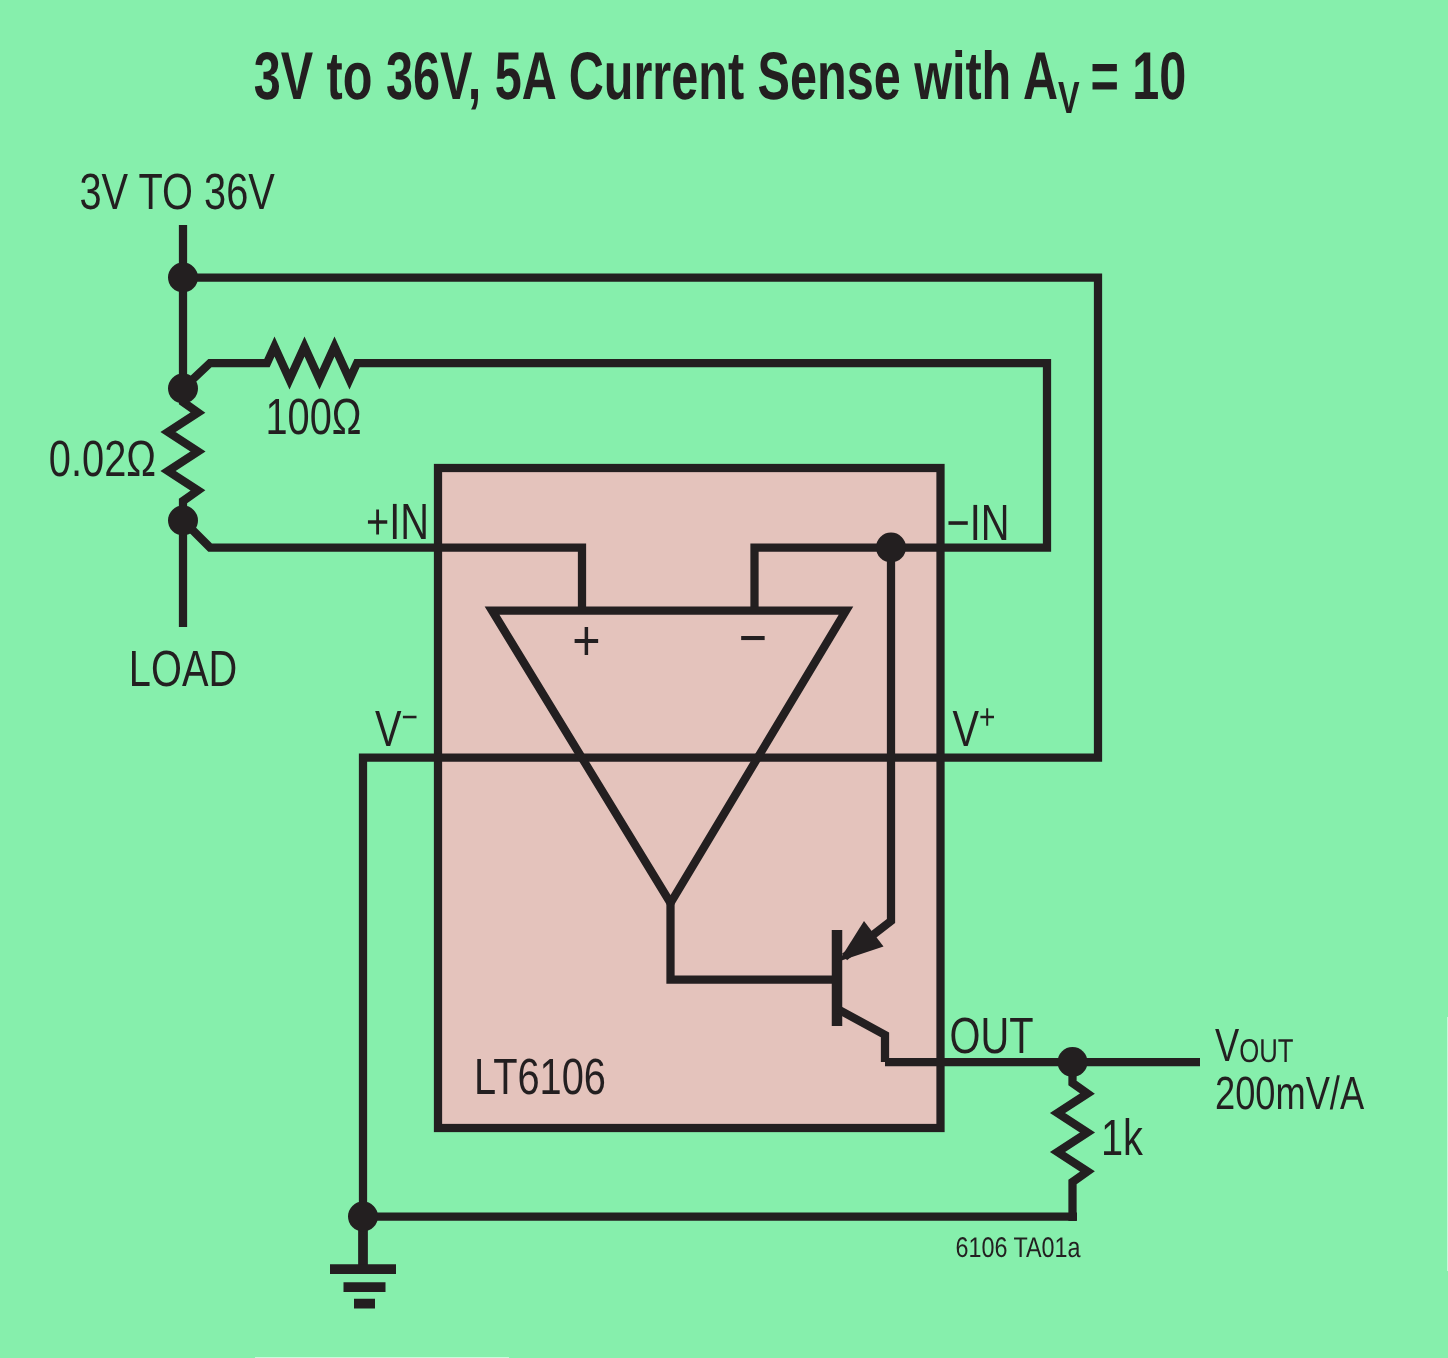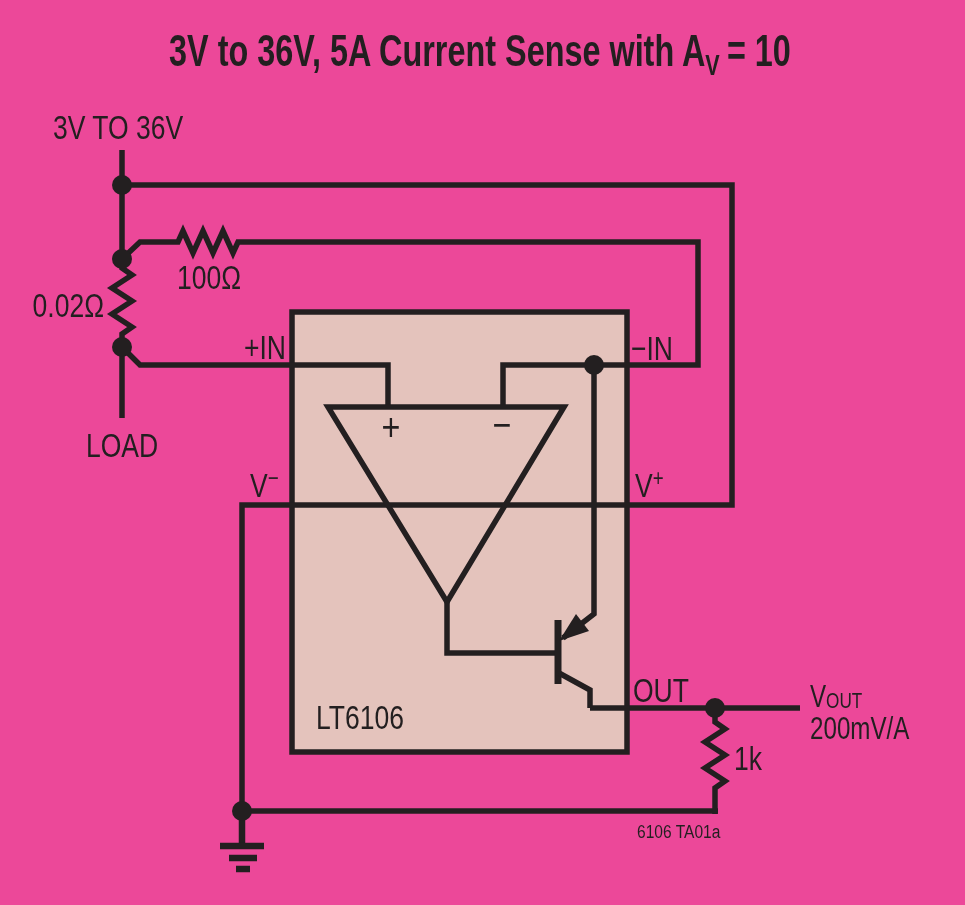--- a/index.html
+++ b/index.html
@@ -4,21 +4,21 @@
 <style>
   html, body {
     margin: 0;
     padding: 0;
     background: #ffffff;
   }
   .page {
     position: relative;
     width: 965px;
     height: 905px;
-    background: #ec4899;
+    background: #86efac;
     overflow: hidden;
     font-family: "Liberation Sans", "DejaVu Sans", sans-serif;
   }
   svg { display: block; }
   text {
     font-family: "Liberation Sans", "DejaVu Sans", sans-serif;
     fill: #231f20;
   }
   .title-text { font-weight: bold; }
 </style>

